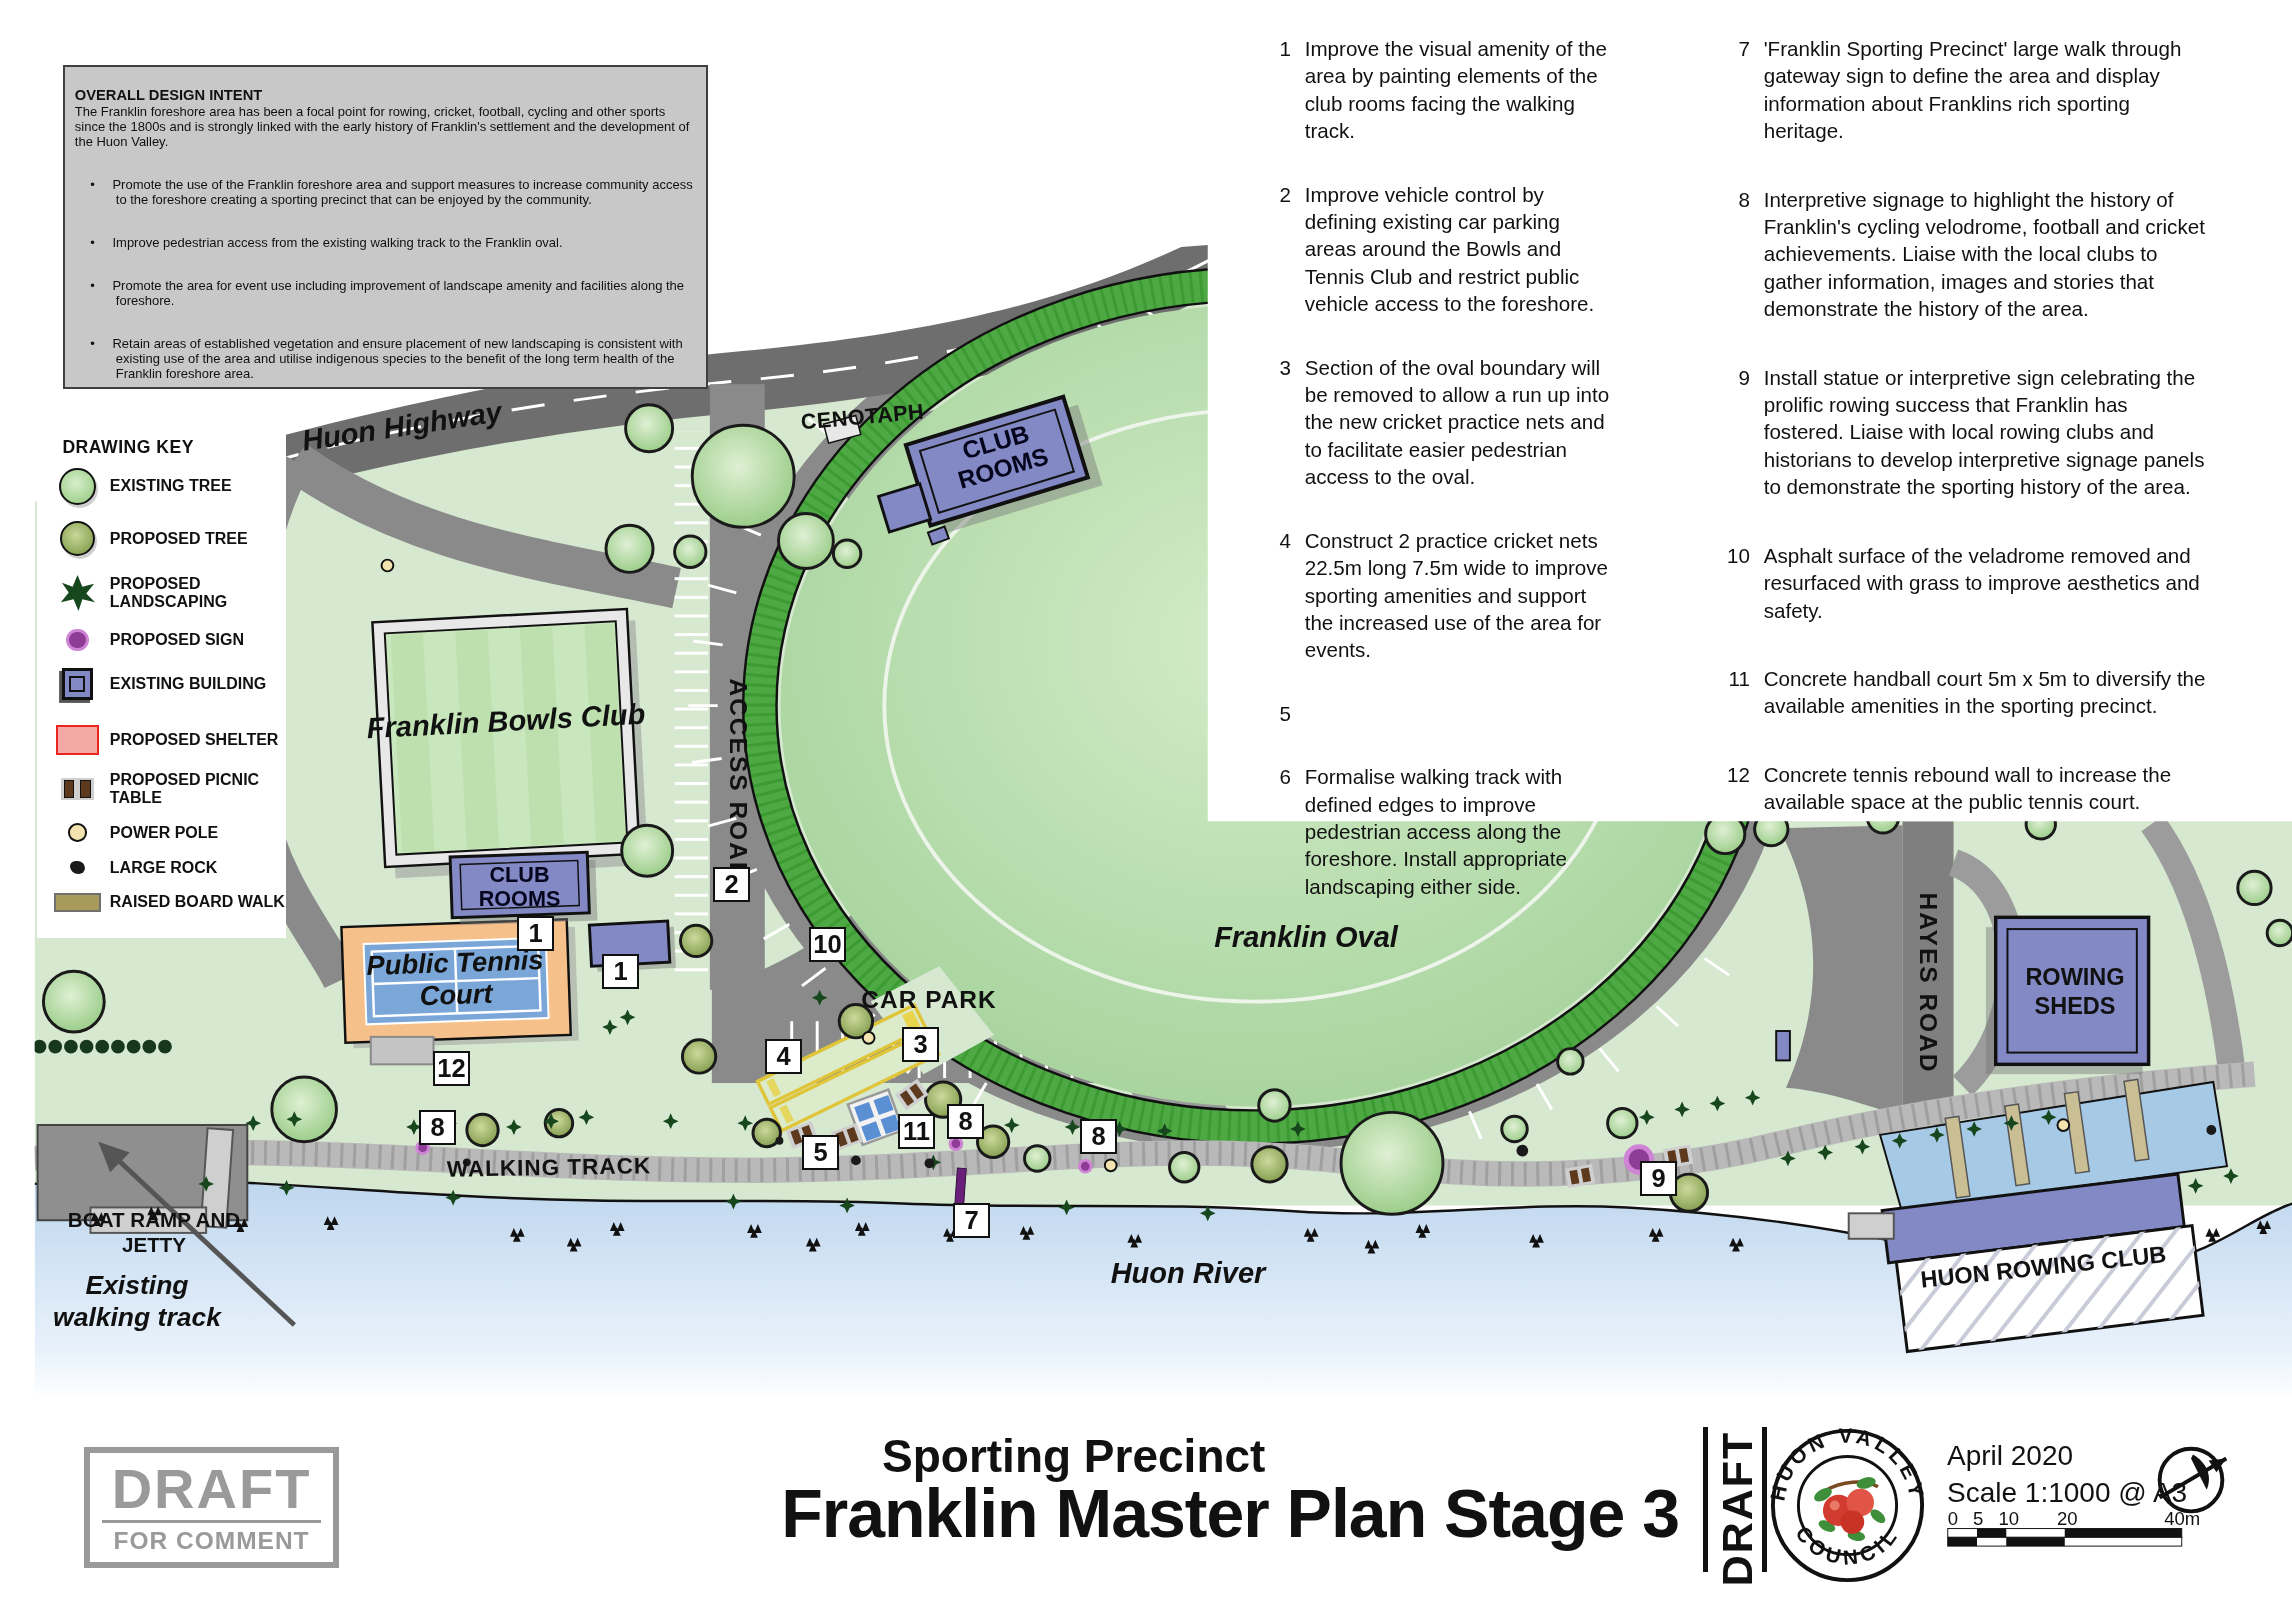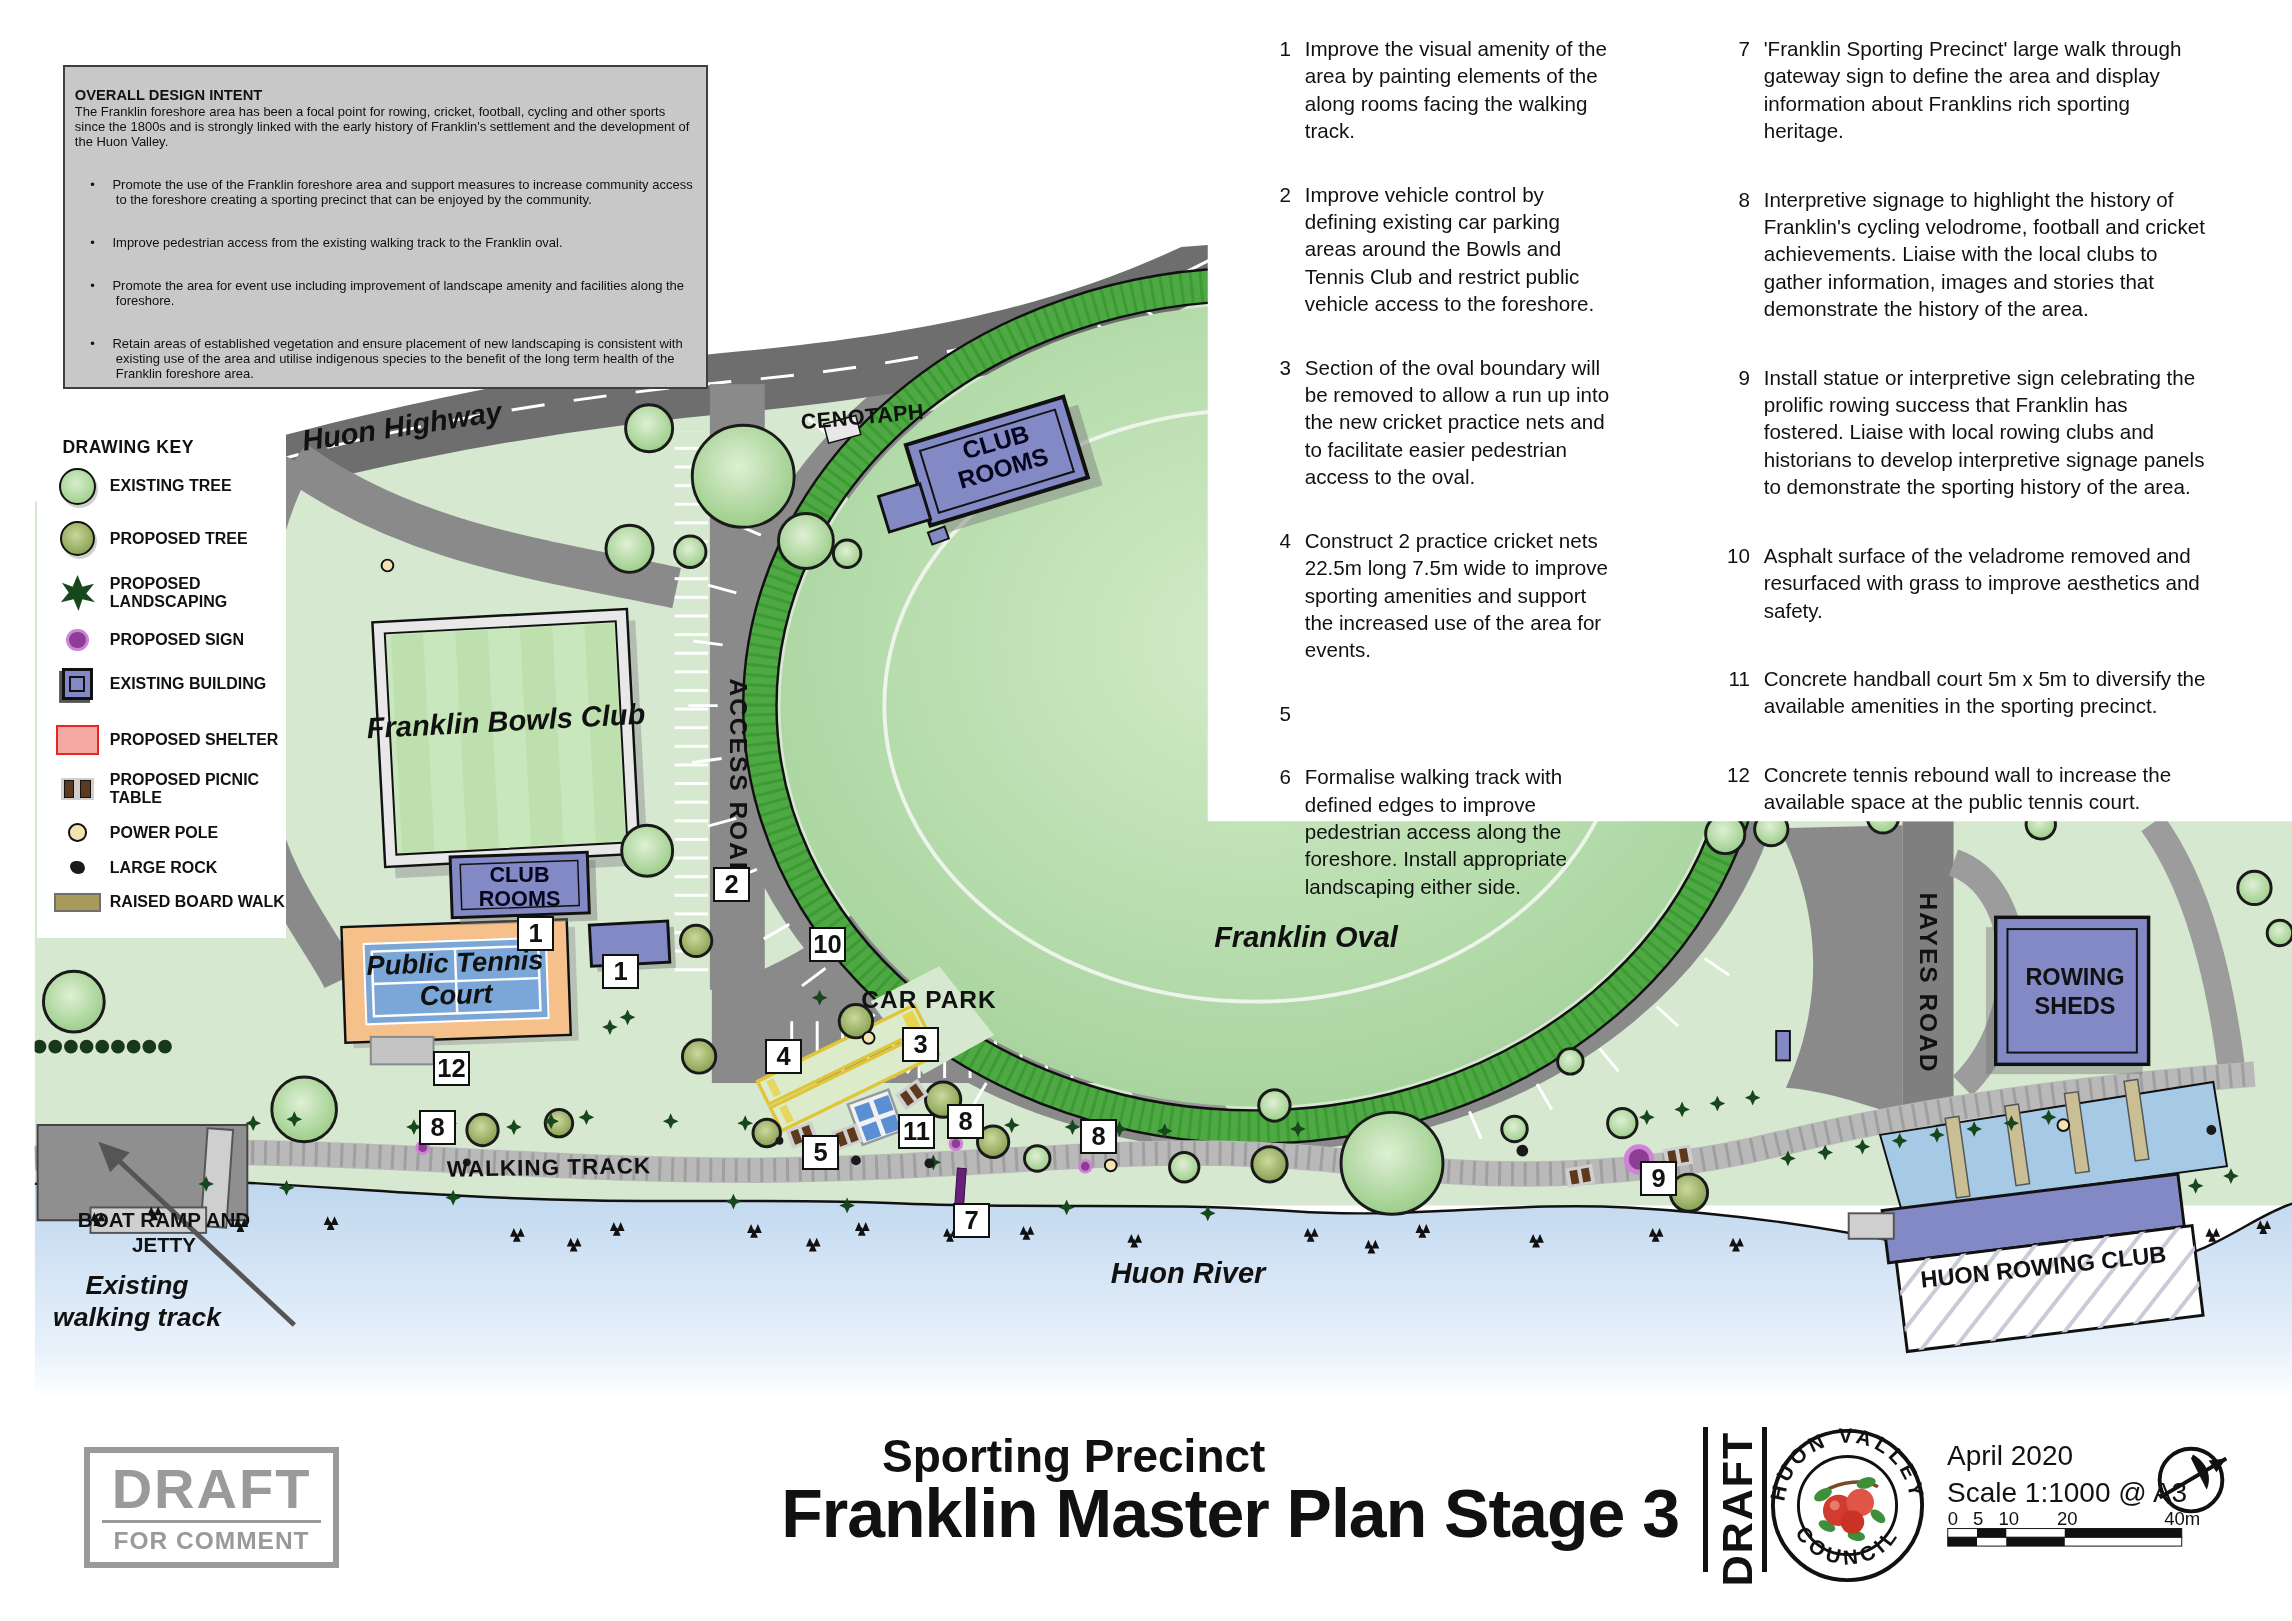--- a/index.html
+++ b/index.html
@@ -433,21 +433,21 @@
     <li>Promote the use of the Franklin foreshore area and support measures to increase community access to the foreshore creating a sporting precinct that can be enjoyed by the community.</li>
     <li>Improve pedestrian access from the existing walking track to the Franklin oval.</li>
     <li>Promote the area for event use including improvement of landscape amenity and facilities along the foreshore.</li>
     <li>Retain areas of established vegetation and ensure placement of new landscaping is consistent with existing use of the area and utilise indigenous species to the benefit of the long term health of the Franklin foreshore area.</li>
   </ul>
 </div>
 
 <div class="ov acol" id="acol1">
   <div class="aitem">
         <div class="n">1</div>
-        <div class="t">Improve the visual amenity of the area by painting elements of the along rooms facing the walking track.</div>
+        <div class="t">Improve the visual amenity of the area by painting elements of the club rooms facing the walking track.</div>
       </div>
   <div class="aitem">
         <div class="n">2</div>
         <div class="t">Improve vehicle control by defining existing car parking areas around the Bowls and Tennis Club and restrict public vehicle access to the foreshore.</div>
       </div>
   <div class="aitem">
         <div class="n">3</div>
         <div class="t">Section of the oval boundary will be removed to allow a run up into the new cricket practice nets and to facilitate easier pedestrian access to the oval.</div>
       </div>
   <div class="aitem">
@@ -562,21 +562,21 @@
 
 <div class="mlab ital" style="left:245px;top:410px;width:314px;font-size:29px;transform:rotate(-8.5deg);">Huon Highway</div>
 <div class="mlab" style="left:794px;top:404px;width:137px;font-size:21.6px;transform:rotate(-5deg);letter-spacing:0.5px;">CENOTAPH</div>
 <div class="mlab" style="left:921px;top:429px;width:157px;font-size:24.5px;line-height:26.5px;transform:rotate(-16deg);color:#05051e;">CLUB ROOMS</div>
 <div class="mlab" style="left:512px;top:766px;width:451px;font-size:24.5px;letter-spacing:2px;transform:rotate(90deg);font-weight:bold;">ACCESS ROAD</div>
 <div class="mlab ital" style="left:359px;top:704px;width:294px;font-size:29px;line-height:35px;transform:rotate(-3deg);">Franklin Bowls Club</div>
 <div class="mlab" style="left:446px;top:863px;width:147px;font-size:21.6px;line-height:23.5px;color:#05051e;">CLUB ROOMS</div>
 <div class="mlab ital" style="left:338px;top:947px;width:235px;font-size:27.4px;line-height:32px;transform:rotate(-2deg);">Public Tennis Court</div>
 <div class="mlab" style="left:831px;top:986px;width:196px;font-size:24.5px;letter-spacing:1px;">CAR PARK</div>
 <div class="mlab" style="left:402px;top:1155px;width:294px;font-size:22.5px;letter-spacing:1px;transform:rotate(-1deg);">WALKING TRACK</div>
-<div class="mlab" style="left:76px;top:1208px;width:176px;font-size:20.6px;line-height:24.5px;font-weight:normal;font-weight:600;">BOAT RAMP AND JETTY</div>
+<div class="mlab" style="left:66px;top:1208px;width:176px;font-size:20.6px;line-height:24.5px;font-weight:normal;font-weight:600;">BOAT RAMP AND JETTY</div>
 <div class="mlab ital" style="left:39px;top:1269px;width:196px;font-size:26.5px;line-height:32px;">Existing walking track</div>
 <div class="mlab ital" style="left:1090px;top:1257px;width:196px;font-size:29px;">Huon River</div>
 <div class="mlab ital" style="left:1208px;top:919px;width:196px;font-size:29px;line-height:36px;">Franklin Oval</div>
 <div class="mlab" style="left:1761px;top:969px;width:333px;font-size:24.5px;letter-spacing:2px;transform:rotate(90deg);">HAYES ROAD</div>
 <div class="mlab" style="left:1994px;top:963px;width:162px;font-size:23.5px;line-height:29px;">ROWING SHEDS</div>
 <div class="mlab" style="left:1916px;top:1253px;width:255px;font-size:23.5px;line-height:29px;transform:rotate(-6deg);">HUON ROWING CLUB</div>
 
 <div class="mk" style="left:713px;top:867px;">2</div>
 <div class="mk" style="left:517px;top:916px;">1</div>
 <div class="mk" style="left:602px;top:954px;">1</div>

